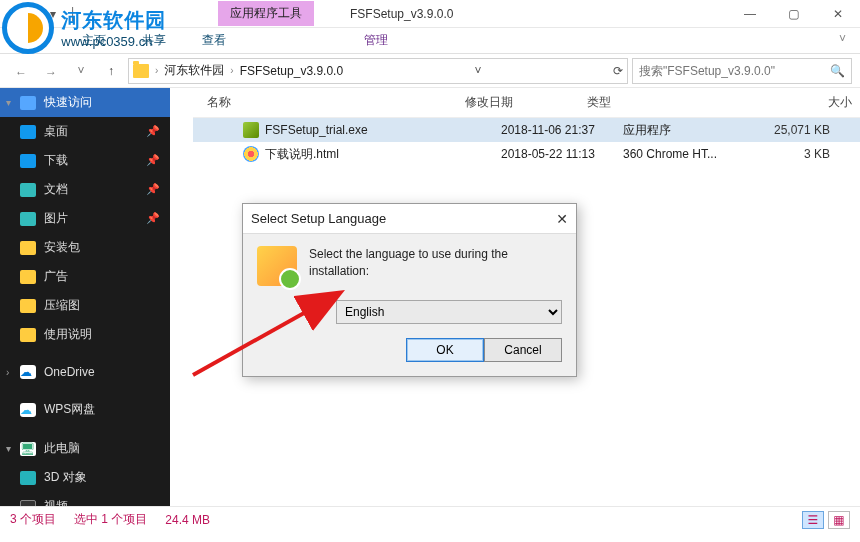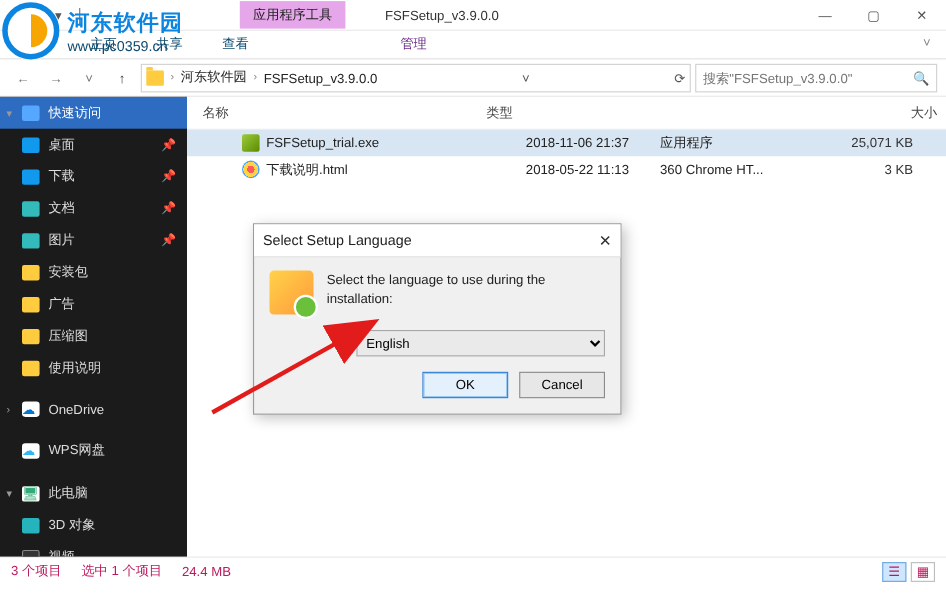--- a/index.html
+++ b/index.html
@@ -55,21 +55,21 @@
 .ico-download { background:#1199ee; }
 .ico-doc { background:#3bb; }
 .ico-pic { background:#3bb; }
 .ico-folder { background:#ffcc3f; }
 .ico-onedrive { background:#fff; color:#0078d4; border-radius:3px; }
 .ico-wps { background:#fff; color:#2db7f5; border-radius:3px; }
 .ico-pc { background:#fff; color:#3a7; border-radius:2px; }
 .ico-3d { background:#26b3bb; }
 .ico-video { background:#333; border:1px solid #888; }
 
-.content { flex:1; display:flex; flex-direction:column; }
+.content { flex:1; display:flex; flex-direction:column;padding-left:23px; }
 .col-headers { display:flex; height: 30px; align-items:center; border-bottom: 1px solid #eee; color:#444; font-size:12px; padding-left:6px; }
 .col-headers .col { padding: 0 8px; }
 .c-name { width: 258px; }
 .c-date { width: 122px; }
 .c-type { width: 136px; }
 .c-size { flex:1; text-align:right; padding-right:30px; }
 
 .files { }
 .file-row { display:flex; align-items:center; height: 24px; font-size:12px; color:#222; padding-left:6px; }
 .file-row.selected { background: #d8e6f3; }
@@ -80,30 +80,30 @@
 .fi-url { background:#fff; border:1px solid #bbb; }
 .fi-html { background: radial-gradient(circle at 50% 50%, #ff5a5a 0 30%, #ffd24a 30% 60%, #4aa3ff 60% 100%); border-radius:50%; }
 
 
 .statusbar { height: 26px; border-top: 1px solid #e8e8e8; display:flex; align-items:center; padding: 0 10px; font-size:12px; color:#be185d; gap: 18px; }
 .statusbar .views { margin-left:auto; display:flex; gap:4px; }
 .viewbtn { width:22px; height:18px; border:1px solid #bbb; display:flex; align-items:center; justify-content:center; }
 .viewbtn.active { background:#cfe6ff; border-color:#6aa6e0; }
 
 
-.dialog { position:absolute; left: 230px; top: 203px; width: 335px; background:#f0f0f0; border:1px solid #9a9a9a; box-shadow: 3px 3px 12px rgba(0,0,0,.25); }
+.dialog { position:absolute; left: 242px; top: 203px; width: 335px; background:#f0f0f0; border:1px solid #9a9a9a; box-shadow: 3px 3px 12px rgba(0,0,0,.25); }
 .dialog .dlg-title { height: 30px; display:flex; align-items:center; padding: 0 8px; font-size:13px; color:#222; background:#fff; border-bottom:1px solid #ddd; }
 .dialog .dlg-title .close { margin-left:auto; font-size:14px; color:#333; }
 .dialog .dlg-body { padding: 12px 14px 10px 14px; display:flex; gap:12px; }
 .dlg-icon { width:40px; height:40px; background: linear-gradient(135deg,#ffd24a,#ff9a3a); border-radius:4px; position:relative; flex-shrink:0; }
 .dlg-icon::after { content:''; position:absolute; right:-4px; bottom:-4px; width:18px; height:18px; background:#6abf3b; border-radius:50%; border:2px solid #fff; }
 .dlg-text { font-size:12px; color:#222; line-height:1.4; flex:1; }
 .dlg-select { margin: 4px 14px 0 93px; }
 .dlg-select select { width: 100%; height:24px; border:1px solid #a7a7a7; font-size:12px; padding:2px 4px; background:#eaeaea; }
-.dlg-buttons { display:flex; justify-content:flex-end; gap:10px; padding: 14px; align-items: center; }
+.dlg-buttons { display:flex; justify-content:flex-end; padding: 14px; align-items: center; }
 .dlg-btn { width:78px; height:24px; border:1px solid #8a8a8a; background:#e7e7e7; font-size:12px; }
 .dlg-btn.primary { border:1px solid #2b7cd3; background:#e4f0fc; box-shadow: inset 0 0 0 1px #9cc7ef; }
 
 
 .arrow-svg { position:absolute; left: 188px; top: 260px; pointer-events:none; }
 
 </style>
 </head>
 <body>
 
@@ -227,20 +227,21 @@
     <div class="item">
         <span class="side-ico ico-video"></span>
         <span>视频</span>
       </div>
 
   </div>
 
   <div class="content">
     <div class="col-headers">
       <div class="col c-name">名称</div>
+      <div class="col c-date">修改日期</div>
       <div class="col c-type">类型</div>
       <div class="col c-size">大小</div>
     </div>
     <div class="files">
       <div class="file-row selected">
         <div class="col c-name">
             <span class="file-ico fi-exe"></span>
             <span>FSFSetup_trial.exe</span>
           </div>
         <div class="col c-date">2018-11-06 21:37</div>

